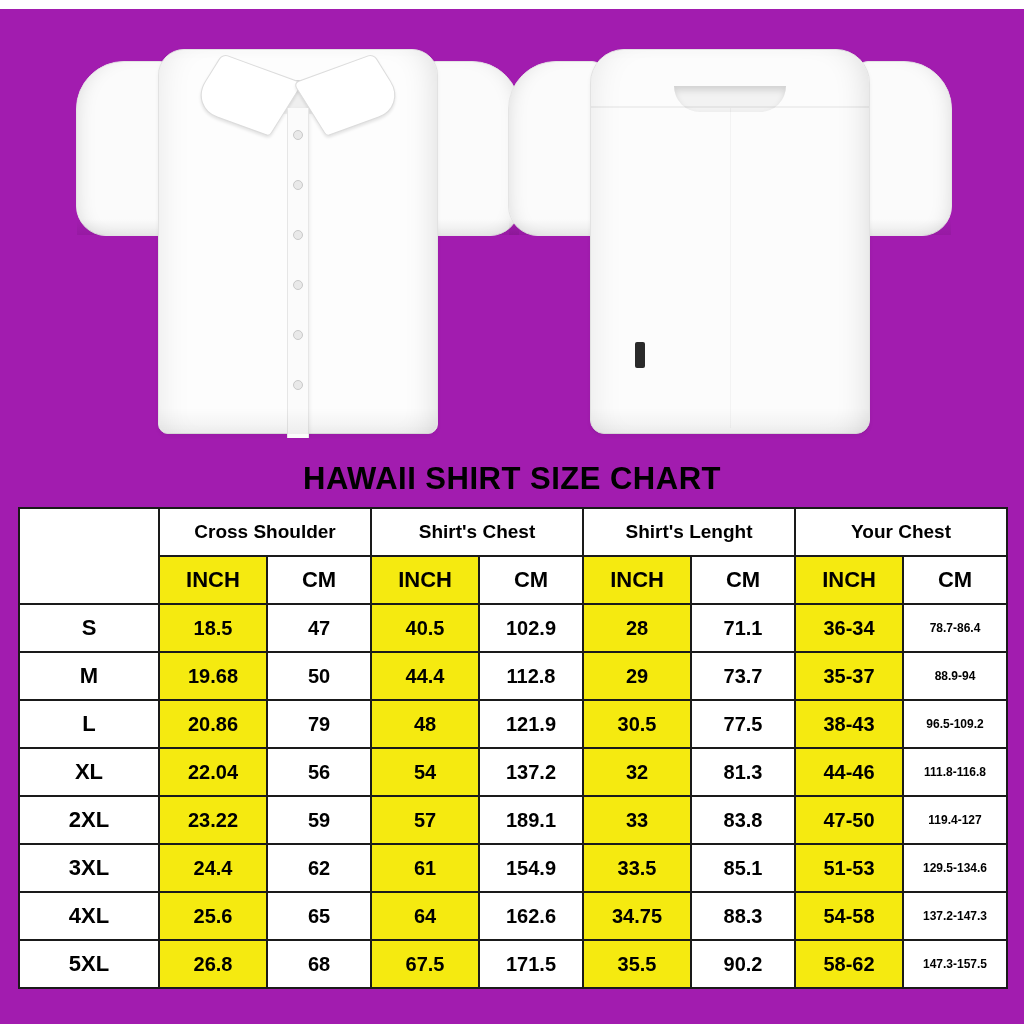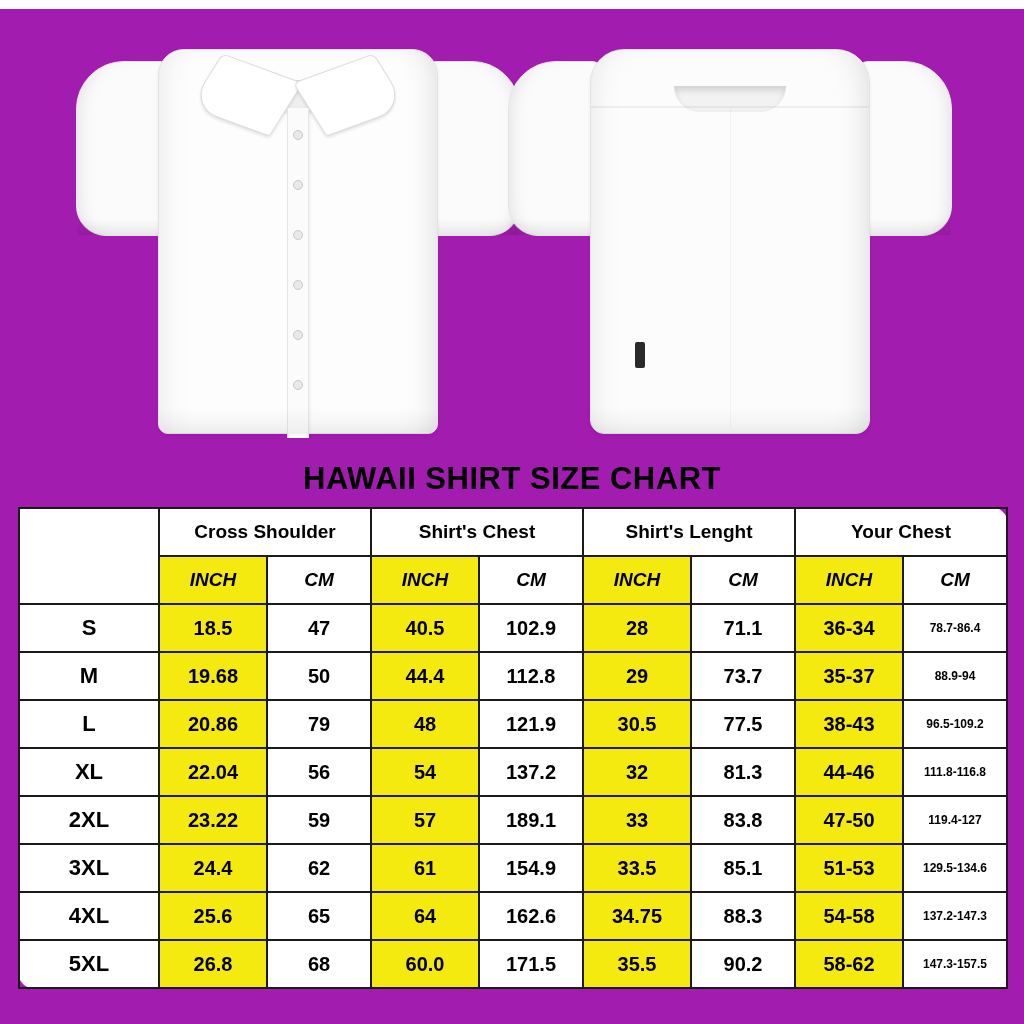--- a/index.html
+++ b/index.html
@@ -188,35 +188,34 @@
 
   
   .table-wrap {
     padding: 0 18px;
   }
   table.size-chart {
     width: 988px;
     border-collapse: collapse;
     table-layout: fixed;
     background: #ffffff;
-    border-radius: 17px;
   }
   table.size-chart th,
   table.size-chart td {
     border: 2px solid #1a1a1a;
     text-align: center;
     color: #000000;
     font-weight: bold;
     height: 48px;
     padding: 0;
   }
   th.corner { width: 140px; background: #ffffff; }
   th.group  { font-size: 19px; }
   td.size-label { font-size: 22px; }
-  th.unit { font-size: 19px; height: 42px; font-style: italic; }
+  th.unit { font-size: 22px; height: 42px; }
   td.val  { font-size: 20px; }
   td.val.small { font-size: 12px; }
   .hl { background: #f5ea10; }
   .plain { background: #ffffff; }
   col.inch-col { width: 108px; }
   col.cm-col   { width: 104px; }
 </style>
 </head>
 <body>
 
@@ -374,21 +373,21 @@
           <td class="val plain">162.6</td>
           <td class="val hl">34.75</td>
           <td class="val plain">88.3</td>
           <td class="val hl">54-58</td>
           <td class="val plain small">137.2-147.3</td>
         </tr>
         <tr>
           <td class="size-label">5XL</td>
           <td class="val hl">26.8</td>
           <td class="val plain">68</td>
-          <td class="val hl">60.0</td>
+          <td class="val hl">67.5</td>
           <td class="val plain">171.5</td>
           <td class="val hl">35.5</td>
           <td class="val plain">90.2</td>
           <td class="val hl">58-62</td>
           <td class="val plain small">147.3-157.5</td>
         </tr>
       </tbody>
     </table>
   </div>
 

